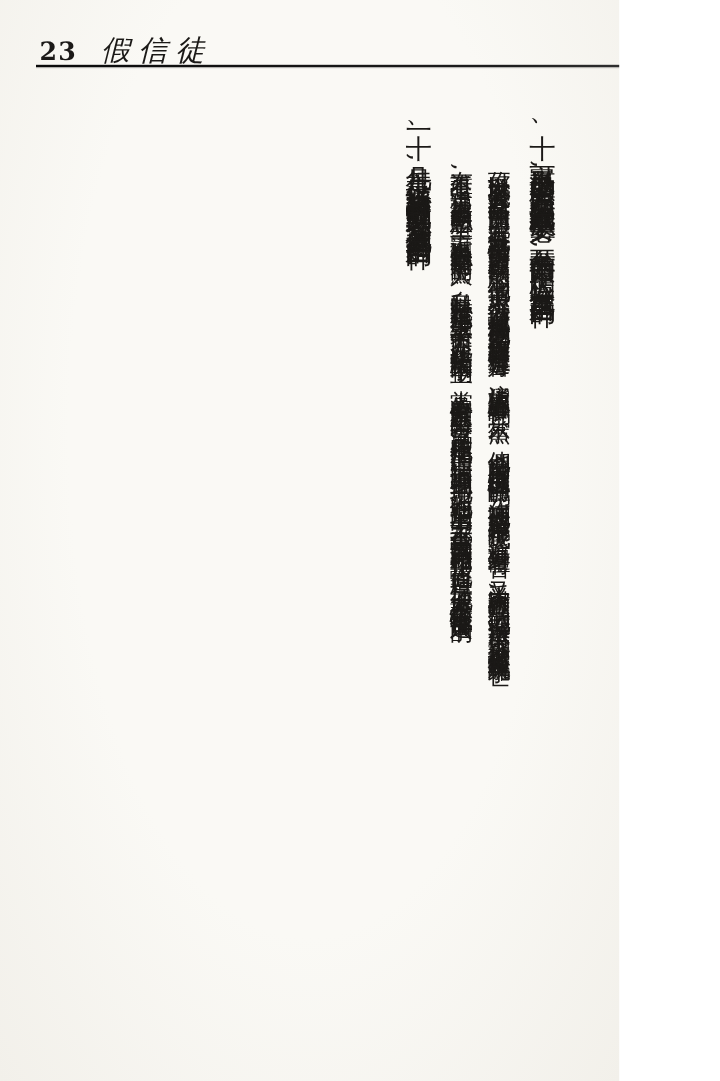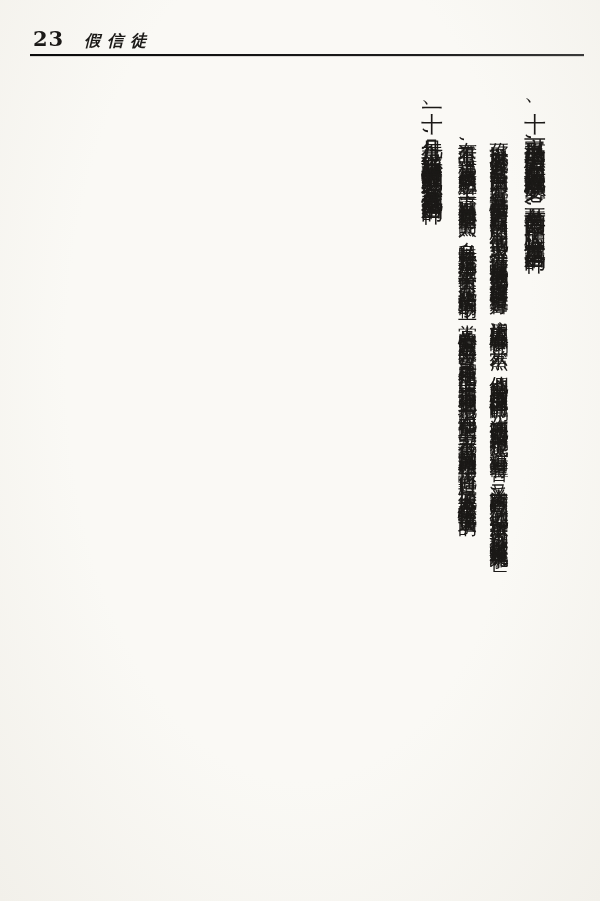--- a/index.html
+++ b/index.html
@@ -1,32 +1,32 @@
 <!DOCTYPE html>
 <html><head>
 <meta charset="utf-8">
 <style>
   html,body{margin:0;padding:0;}
   .page{
     position:relative;
-    width:600px;height:901px;
+    width:516px;height:901px;
     background:radial-gradient(ellipse at 50% 40%, #faf9f5 55%, #f2f0ea 100%);
     font-family:"DejaVu Serif", serif;
     color:#1b1917;
     overflow:hidden;
   }
   .header{
     position:absolute;top:26px;left:33px;
     display:flex;align-items:baseline;gap:20px;
   }
   .page-num{
     font-size:21px;font-weight:bold;letter-spacing:1px;
   }
   .book-title{
-    font-size:16px;font-weight:bold;font-style:italic;
+    font-size:24px;font-weight:normal;font-style:italic;
     letter-spacing:7px;
   }
   .header-rule{
     position:absolute;top:54px;left:30px;width:554px;height:2px;
     background:linear-gradient(to right,#0a0a0a 0%,#1d1d1d 70%,#3a3a3a 100%);
     box-shadow:0 1px 0 rgba(0,0,0,0.12);
   }
   .text-block{
     position:absolute;top:85px;right:45px;height:805px;
     writing-mode:vertical-rl;

